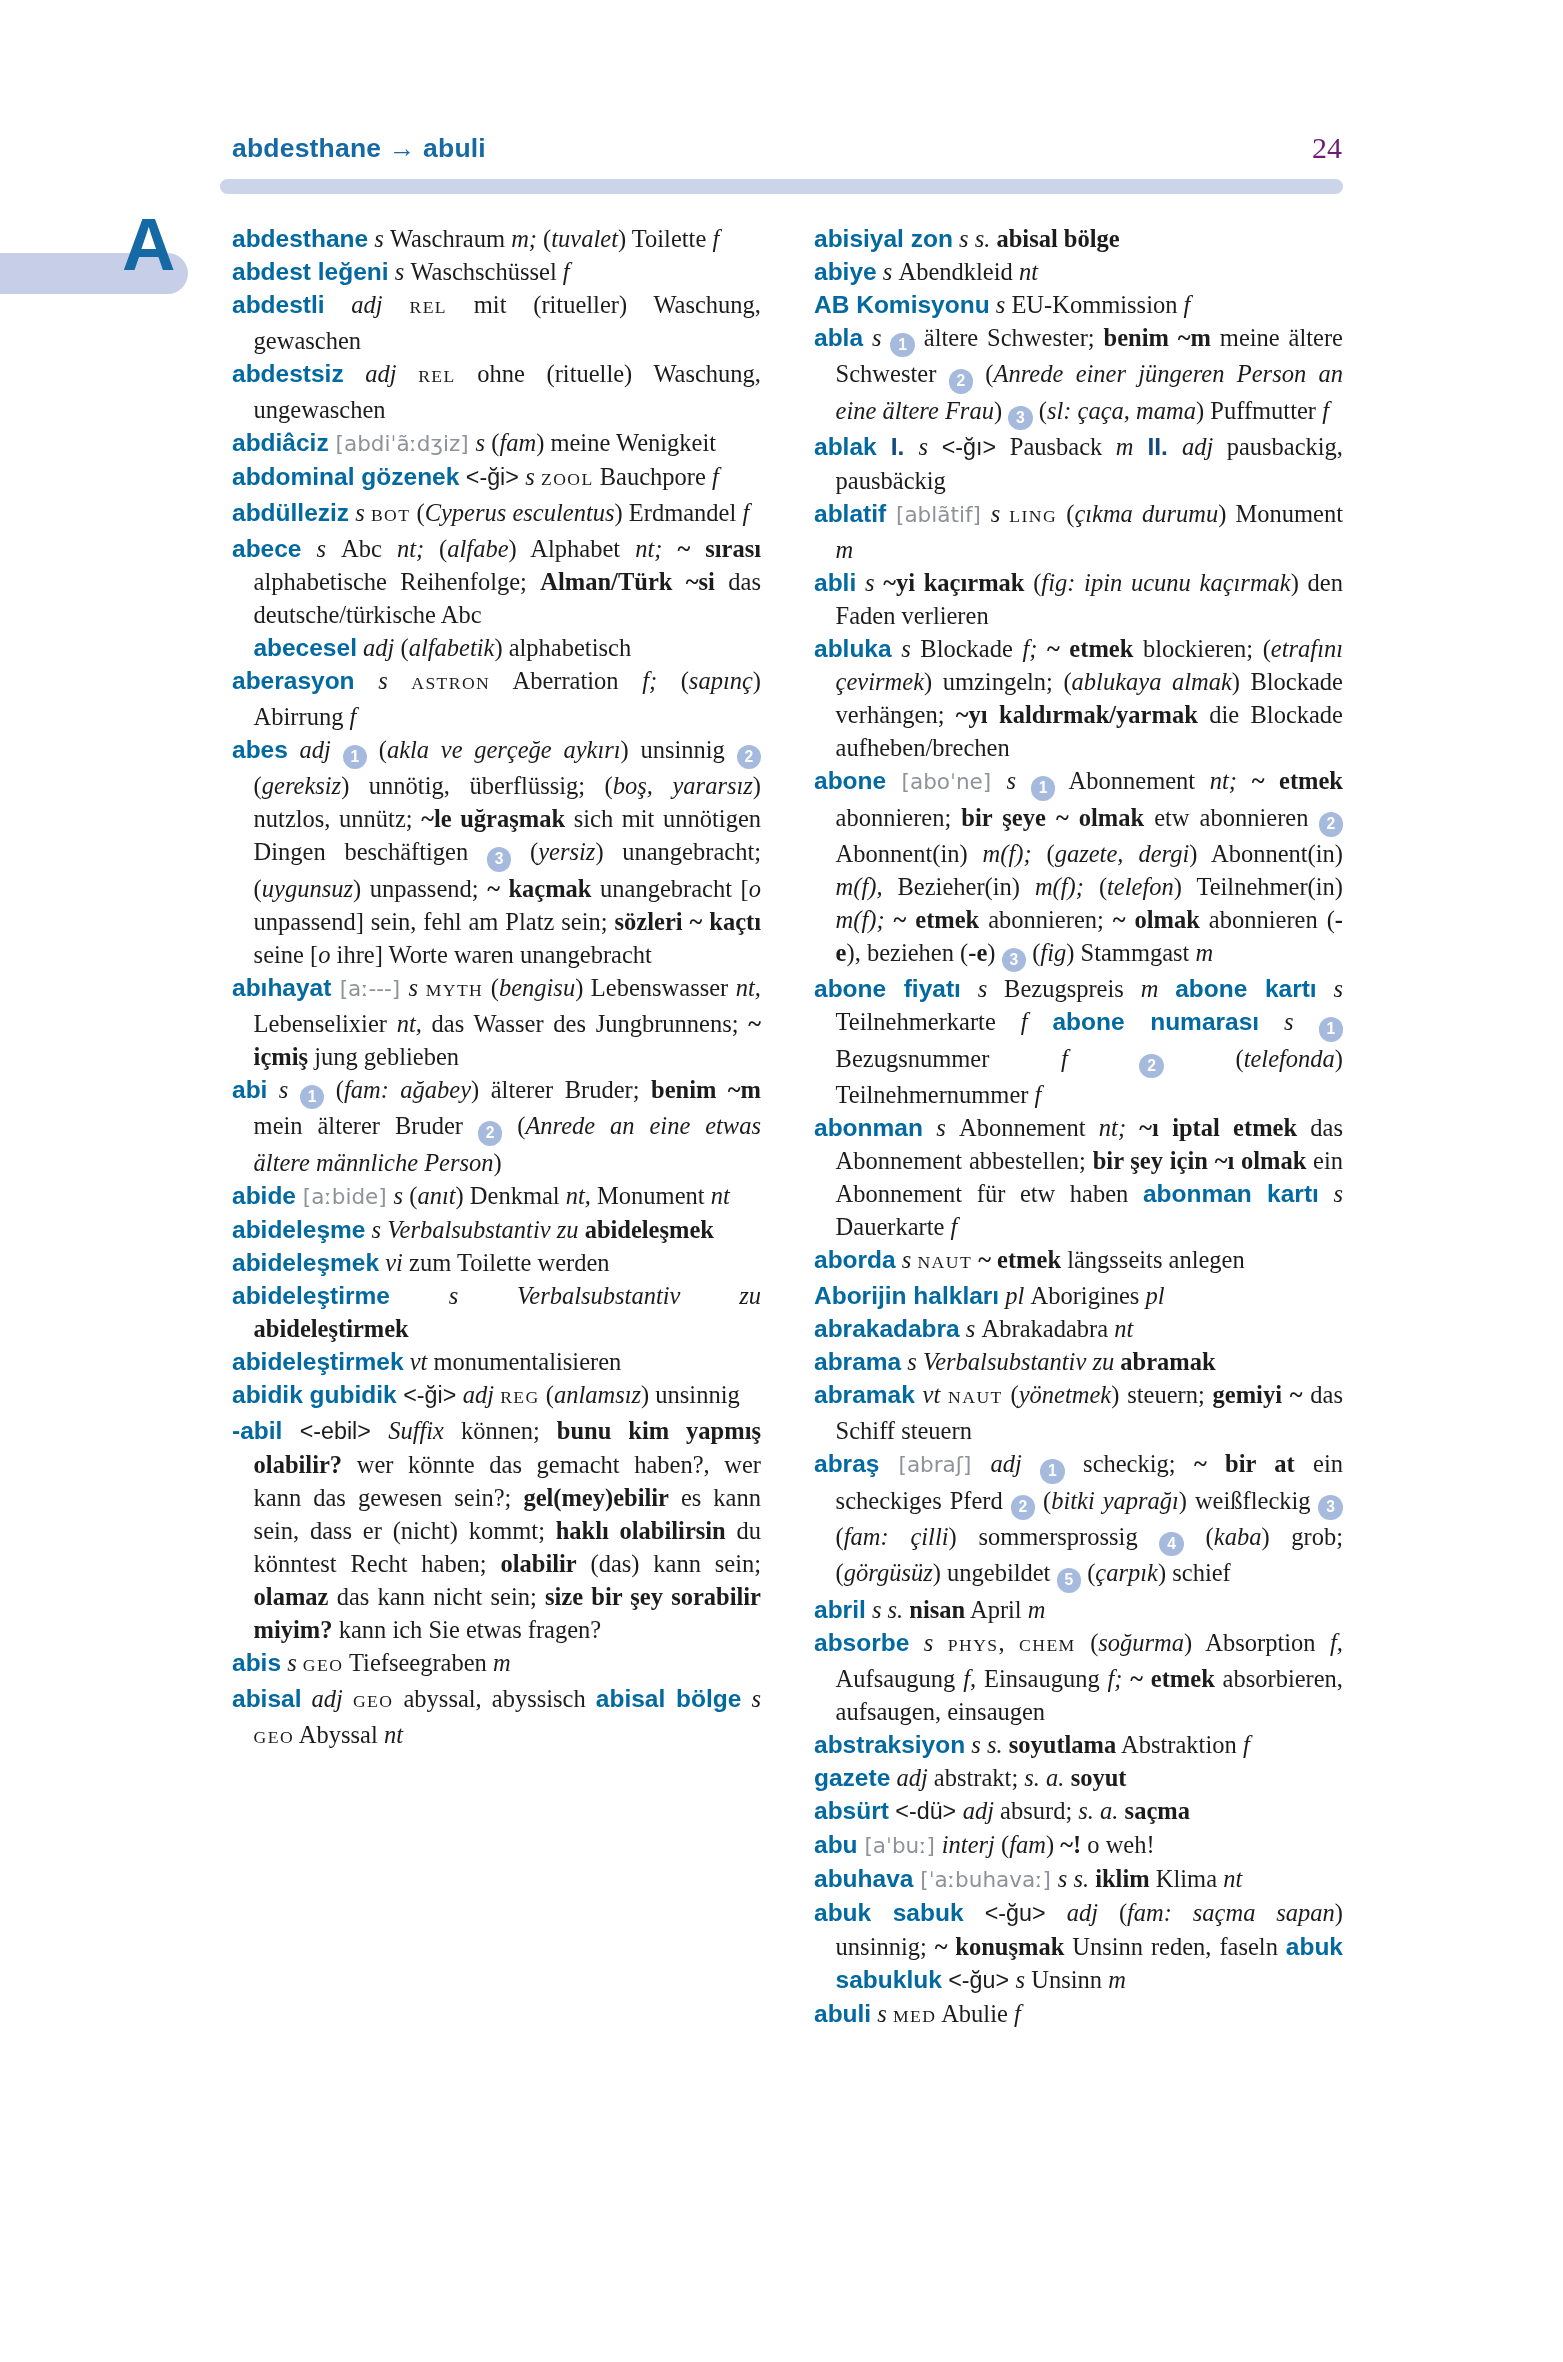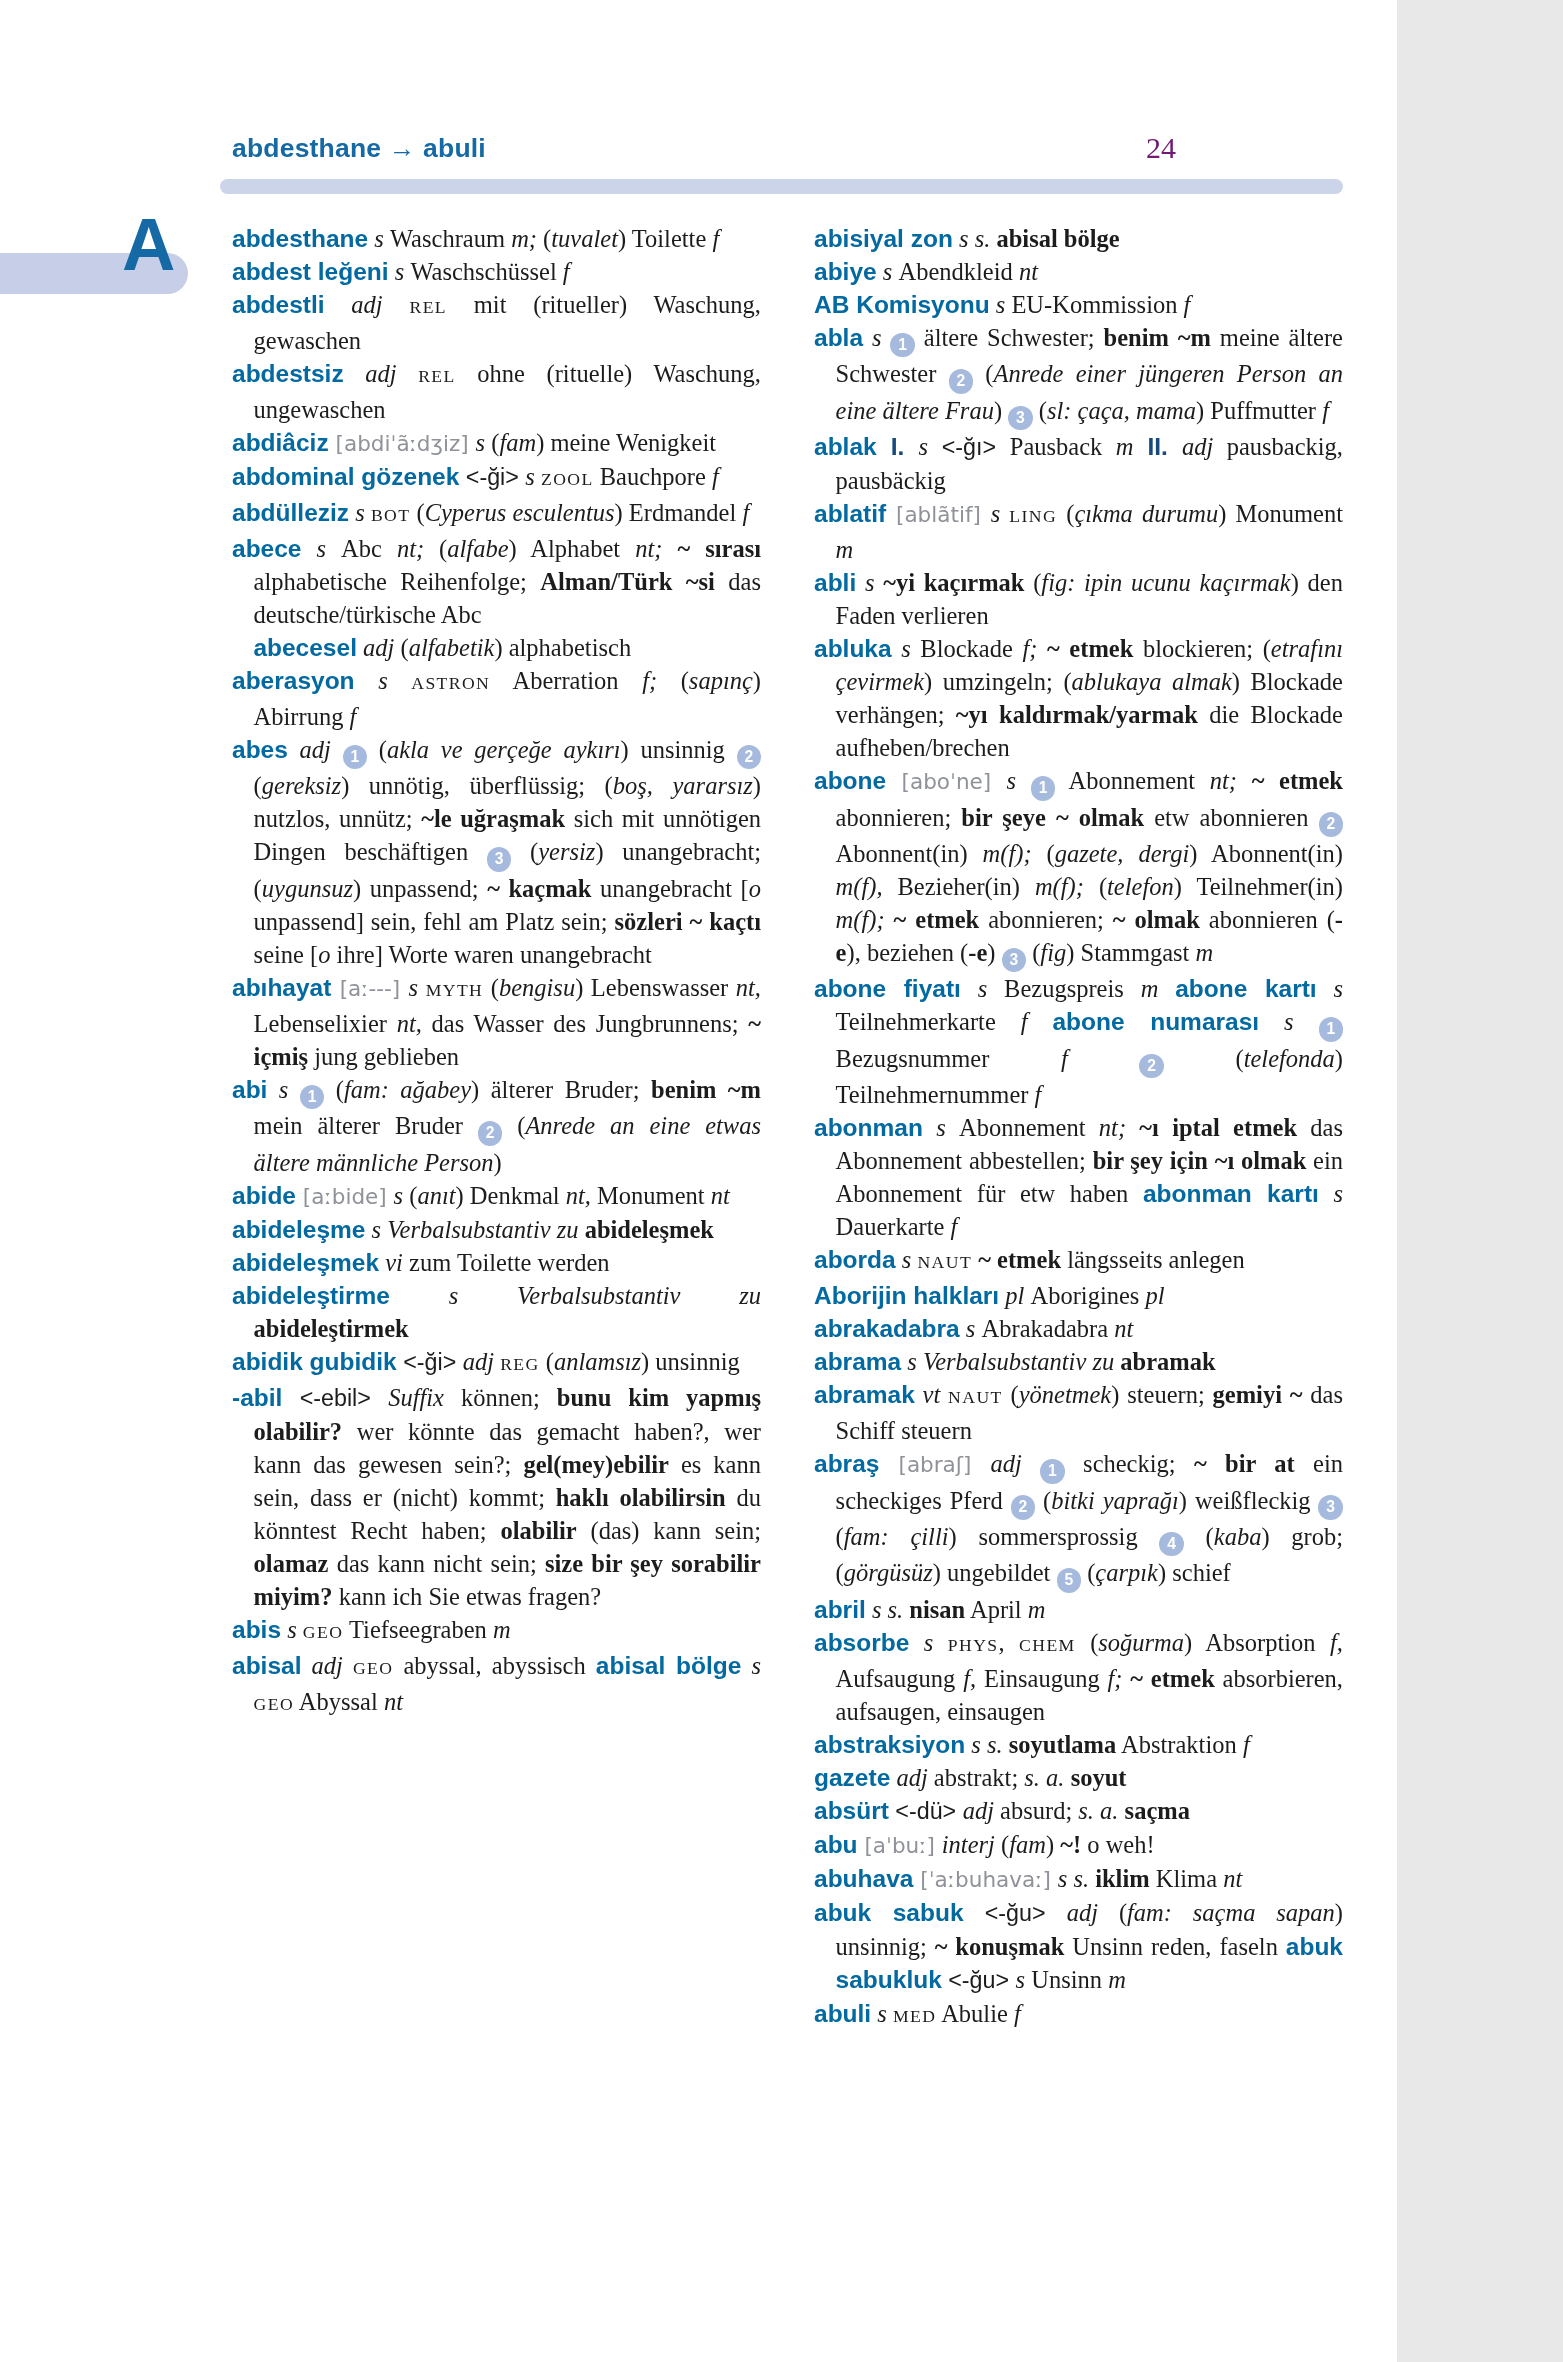--- a/index.html
+++ b/index.html
@@ -1,18 +1,18 @@
 <!DOCTYPE html>
 <html><head>
 <meta charset="utf-8">
 <style>
   html,body { margin:0; padding:0; }
   body { background:#e8e8e8; }
   .sheet {
-    position:relative; width:1397px; height:2362px;
+    position:relative; width:1563px; height:2362px;
     background:#ffffff; overflow:hidden;
     font-family:"Liberation Serif", serif; color:#1c1c1c;
   }
   
   .guide {
     position:absolute; left:232px; top:133px;
     font-family:"Liberation Sans", sans-serif; font-weight:bold;
     font-size:26.5px; color:#1569a5; letter-spacing:0.2px;
   }
   .pagenum {
@@ -88,20 +88,21 @@
       <p class="entry"><span class="seg-hw">abece</span><span class="seg-it"> s </span><span class="seg-t">Abc </span><span class="seg-it">nt;</span><span class="seg-t"> (</span><span class="seg-it">alfabe</span><span class="seg-t">) Alphabet </span><span class="seg-it">nt;</span><span class="seg-t"> </span><span class="seg-b">~ sırası</span><span class="seg-t"> alphabetische Reihenfolge; </span><span class="seg-b">Alman/Türk ~si</span><span class="seg-t"> das deutsche/türkische Abc</span></p>
       <p class="entry indent"><span class="seg-hw">abecesel</span><span class="seg-it"> adj </span><span class="seg-t">(</span><span class="seg-it">alfabetik</span><span class="seg-t">) alphabetisch</span></p>
       <p class="entry"><span class="seg-hw">aberasyon</span><span class="seg-it"> s </span><span class="seg-sc">ASTRON</span><span class="seg-t"> Aberration </span><span class="seg-it">f;</span><span class="seg-t"> (</span><span class="seg-it">sapınç</span><span class="seg-t">) Abirrung </span><span class="seg-it">f</span></p>
       <p class="entry"><span class="seg-hw">abes</span><span class="seg-it"> adj </span><span class="badge">1</span><span class="seg-t"> (</span><span class="seg-it">akla ve gerçeğe aykırı</span><span class="seg-t">) unsinnig </span><span class="badge">2</span><span class="seg-t"> (</span><span class="seg-it">gereksiz</span><span class="seg-t">) unnötig, überflüssig; (</span><span class="seg-it">boş, yararsız</span><span class="seg-t">) nutzlos, unnütz; </span><span class="seg-b">~le uğraşmak</span><span class="seg-t"> sich mit unnötigen Dingen beschäftigen </span><span class="badge">3</span><span class="seg-t"> (</span><span class="seg-it">yersiz</span><span class="seg-t">) unangebracht; (</span><span class="seg-it">uygunsuz</span><span class="seg-t">) unpassend; </span><span class="seg-b">~ kaçmak</span><span class="seg-t"> unangebracht [</span><span class="seg-it">o</span><span class="seg-t"> unpassend] sein, fehl am Platz sein; </span><span class="seg-b">sözleri ~ kaçtı</span><span class="seg-t"> seine [</span><span class="seg-it">o</span><span class="seg-t"> ihre] Worte waren unangebracht</span></p>
       <p class="entry"><span class="seg-hw">abıhayat</span><span class="seg-ph"> [aː---] </span><span class="seg-it">s </span><span class="seg-sc">MYTH</span><span class="seg-t"> (</span><span class="seg-it">bengisu</span><span class="seg-t">) Lebenswasser </span><span class="seg-it">nt,</span><span class="seg-t"> Lebenselixier </span><span class="seg-it">nt,</span><span class="seg-t"> das Wasser des Jungbrunnens; </span><span class="seg-b">~ içmiş</span><span class="seg-t"> jung geblieben</span></p>
       <p class="entry"><span class="seg-hw">abi</span><span class="seg-it"> s </span><span class="badge">1</span><span class="seg-t"> (</span><span class="seg-it">fam: ağabey</span><span class="seg-t">) älterer Bruder; </span><span class="seg-b">benim ~m</span><span class="seg-t"> mein älterer Bruder </span><span class="badge">2</span><span class="seg-t"> (</span><span class="seg-it">Anrede an eine etwas ältere männliche Person</span><span class="seg-t">)</span></p>
       <p class="entry"><span class="seg-hw">abide</span><span class="seg-ph"> [aːbide] </span><span class="seg-it">s</span><span class="seg-t"> (</span><span class="seg-it">anıt</span><span class="seg-t">) Denkmal </span><span class="seg-it">nt,</span><span class="seg-t"> Monument </span><span class="seg-it">nt</span></p>
       <p class="entry"><span class="seg-hw">abideleşme</span><span class="seg-it"> s Verbalsubstantiv zu </span><span class="seg-b">abideleşmek</span></p>
       <p class="entry"><span class="seg-hw">abideleşmek</span><span class="seg-it"> vi </span><span class="seg-t">zum Toilette werden</span></p>
       <p class="entry"><span class="seg-hw">abideleştirme</span><span class="seg-it"> s Verbalsubstantiv zu </span><span class="seg-b">abideleştirmek</span></p>
+      <p class="entry"><span class="seg-hw">abideleştirmek</span><span class="seg-it"> vt </span><span class="seg-t">monumentalisieren</span></p>
       <p class="entry"><span class="seg-hw">abidik gubidik</span><span class="seg-gr"> &lt;-ği&gt; </span><span class="seg-it">adj </span><span class="seg-sc">REG</span><span class="seg-t"> (</span><span class="seg-it">anlamsız</span><span class="seg-t">) unsinnig</span></p>
       <p class="entry"><span class="seg-hw">-abil</span><span class="seg-gr"> &lt;-ebil&gt; </span><span class="seg-it">Suffix</span><span class="seg-t"> können; </span><span class="seg-b">bunu kim yapmış olabilir?</span><span class="seg-t"> wer könnte das gemacht haben?, wer kann das gewesen sein?; </span><span class="seg-b">gel(mey)ebilir</span><span class="seg-t"> es kann sein, dass er (nicht) kommt; </span><span class="seg-b">haklı olabilirsin</span><span class="seg-t"> du könntest Recht haben; </span><span class="seg-b">olabilir</span><span class="seg-t"> (das) kann sein; </span><span class="seg-b">olamaz</span><span class="seg-t"> das kann nicht sein; </span><span class="seg-b">size bir şey sorabilir miyim?</span><span class="seg-t"> kann ich Sie etwas fragen?</span></p>
       <p class="entry"><span class="seg-hw">abis</span><span class="seg-it"> s </span><span class="seg-sc">GEO</span><span class="seg-t"> Tiefseegraben </span><span class="seg-it">m</span></p>
       <p class="entry"><span class="seg-hw">abisal</span><span class="seg-it"> adj </span><span class="seg-sc">GEO</span><span class="seg-t"> abyssal, abyssisch </span><span class="seg-hw">abisal bölge</span><span class="seg-it"> s </span><span class="seg-sc">GEO</span><span class="seg-t"> Abyssal </span><span class="seg-it">nt</span></p>
     </div>
   <div class="col" id="col-right">
       <p class="entry"><span class="seg-hw">abisiyal zon</span><span class="seg-it"> s s. </span><span class="seg-b">abisal bölge</span></p>
       <p class="entry"><span class="seg-hw">abiye</span><span class="seg-it"> s </span><span class="seg-t">Abendkleid </span><span class="seg-it">nt</span></p>
       <p class="entry"><span class="seg-hw">AB Komisyonu</span><span class="seg-it"> s </span><span class="seg-t">EU-Kommission </span><span class="seg-it">f</span></p>
       <p class="entry"><span class="seg-hw">abla</span><span class="seg-it"> s </span><span class="badge">1</span><span class="seg-t"> ältere Schwester; </span><span class="seg-b">benim ~m</span><span class="seg-t"> meine ältere Schwester </span><span class="badge">2</span><span class="seg-t"> (</span><span class="seg-it">Anrede einer jüngeren Person an eine ältere Frau</span><span class="seg-t">) </span><span class="badge">3</span><span class="seg-t"> (</span><span class="seg-it">sl: çaça, mama</span><span class="seg-t">) Puffmutter </span><span class="seg-it">f</span></p>

